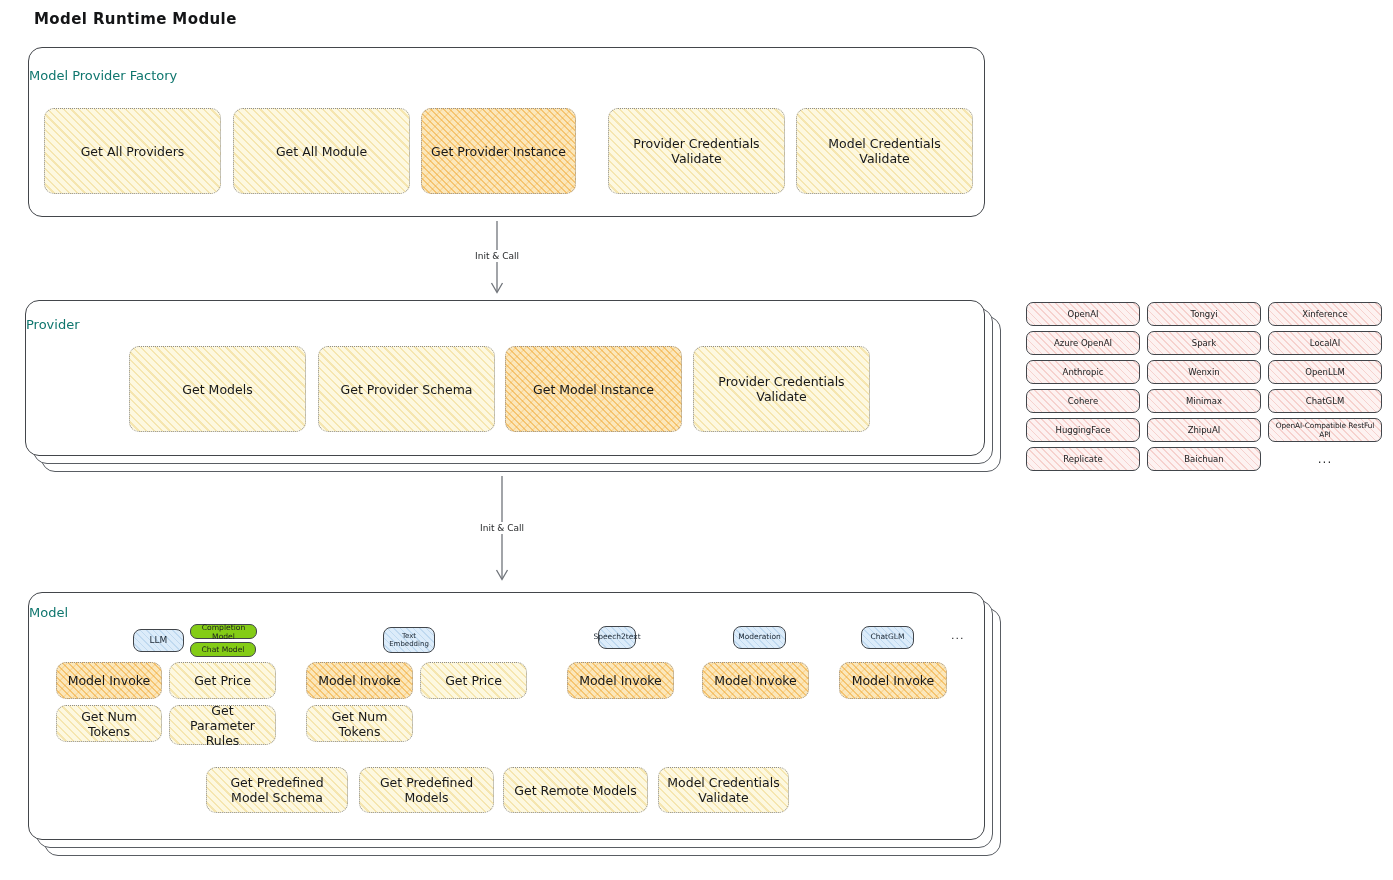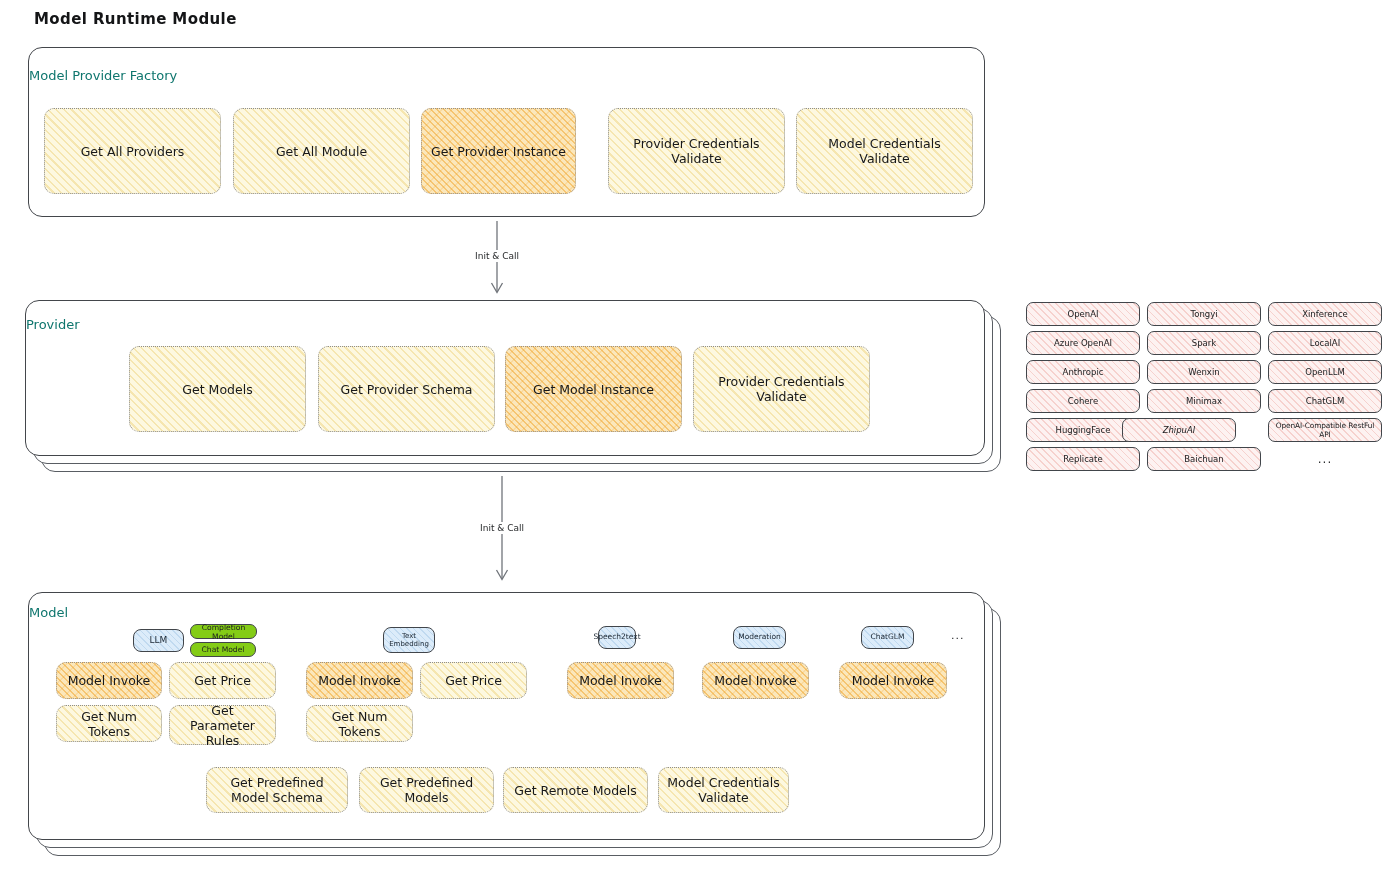--- a/index.html
+++ b/index.html
@@ -84,21 +84,21 @@
   <div class="chip" style="left:1026px; top:331px;">Azure OpenAI</div>
   <div class="chip" style="left:1026px; top:360px;">Anthropic</div>
   <div class="chip" style="left:1026px; top:389px;">Cohere</div>
   <div class="chip" style="left:1026px; top:418px;">HuggingFace</div>
   <div class="chip" style="left:1026px; top:447px;">Replicate</div>
 
   <div class="chip" style="left:1147px; top:302px;">Tongyi</div>
   <div class="chip" style="left:1147px; top:331px;">Spark</div>
   <div class="chip" style="left:1147px; top:360px;">Wenxin</div>
   <div class="chip" style="left:1147px; top:389px;">Minimax</div>
-  <div class="chip" style="left:1122px; top:418px;font-style:italic;">ZhipuAI</div>
+  <div class="chip" style="left:1147px; top:418px;">ZhipuAI</div>
   <div class="chip" style="left:1147px; top:447px;">Baichuan</div>
 
   <div class="chip" style="left:1268px; top:302px;">Xinference</div>
   <div class="chip" style="left:1268px; top:331px;">LocalAI</div>
   <div class="chip" style="left:1268px; top:360px;">OpenLLM</div>
   <div class="chip" style="left:1268px; top:389px;">ChatGLM</div>
   <div class="chip tiny" style="left:1268px; top:418px;">OpenAI-Compatible RestFul API</div>
   <div class="chips-more" style="left:1268px; top:447px;">...</div>
 
   <svg class="arrow-svg" style="left:493px; top:476px;" width="18" height="106" viewBox="0 0 18 106">

